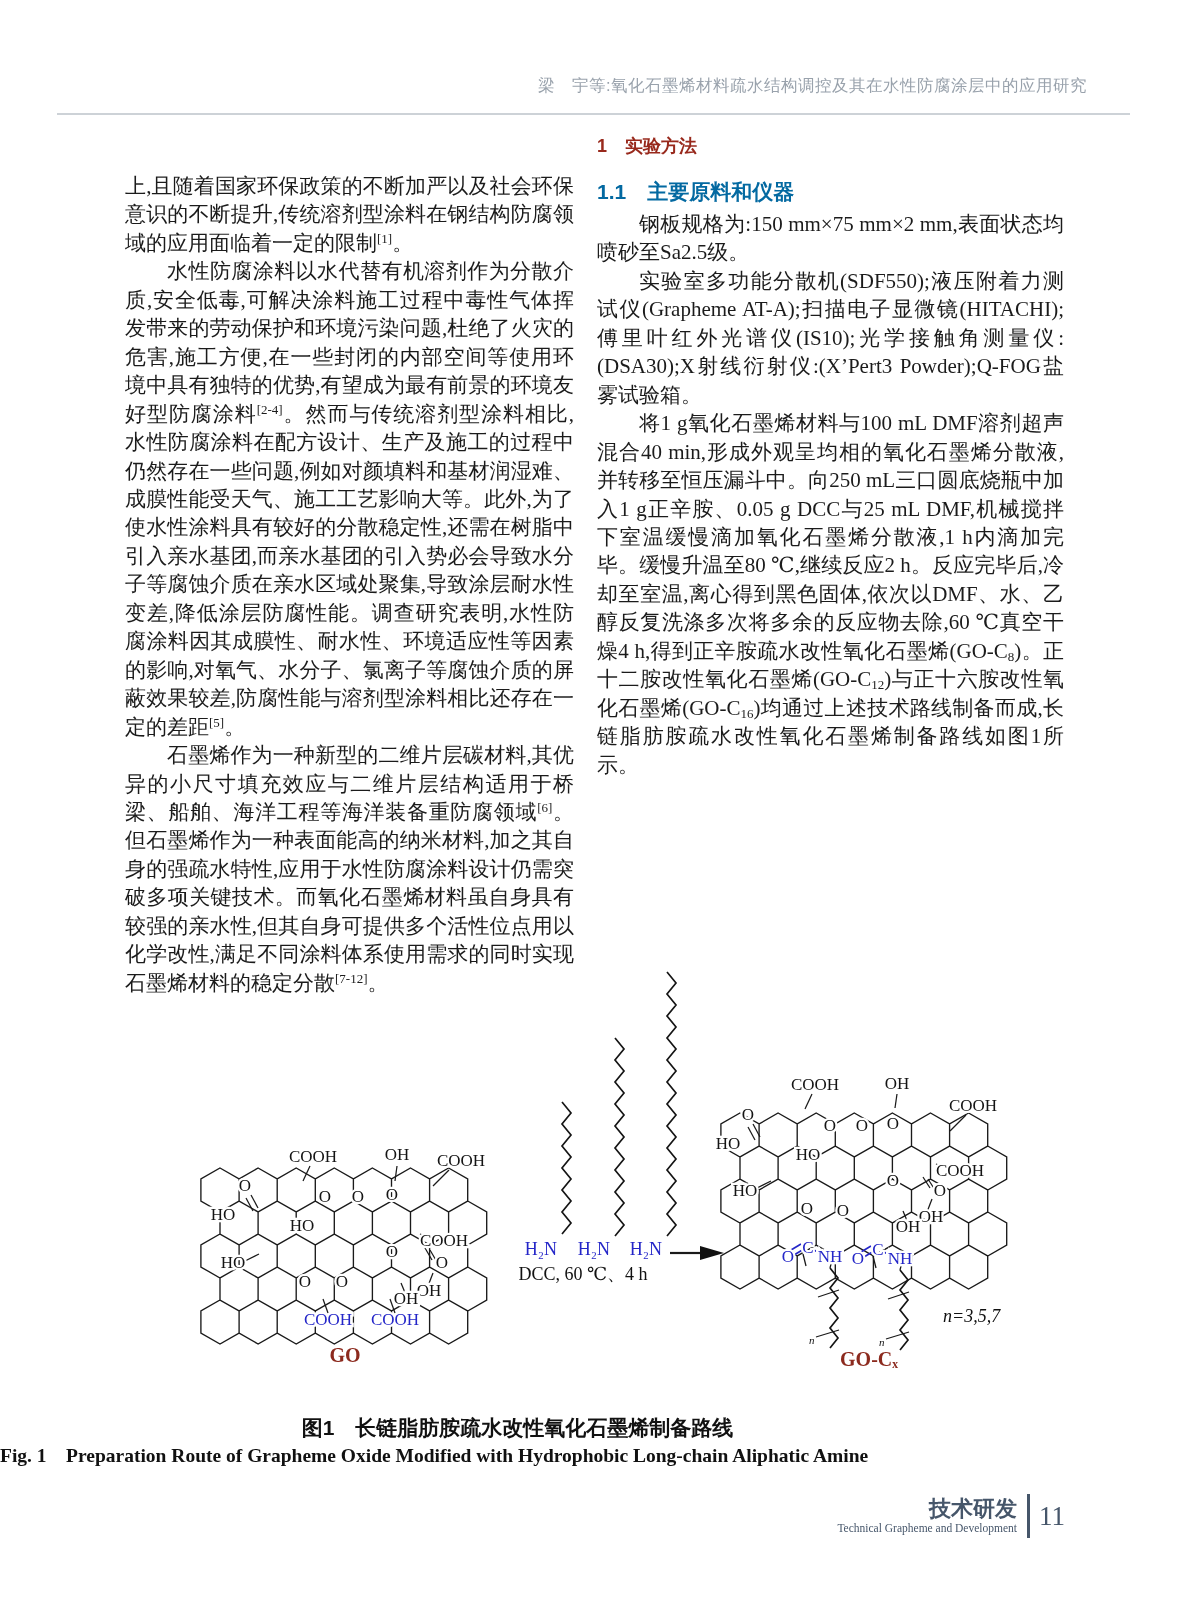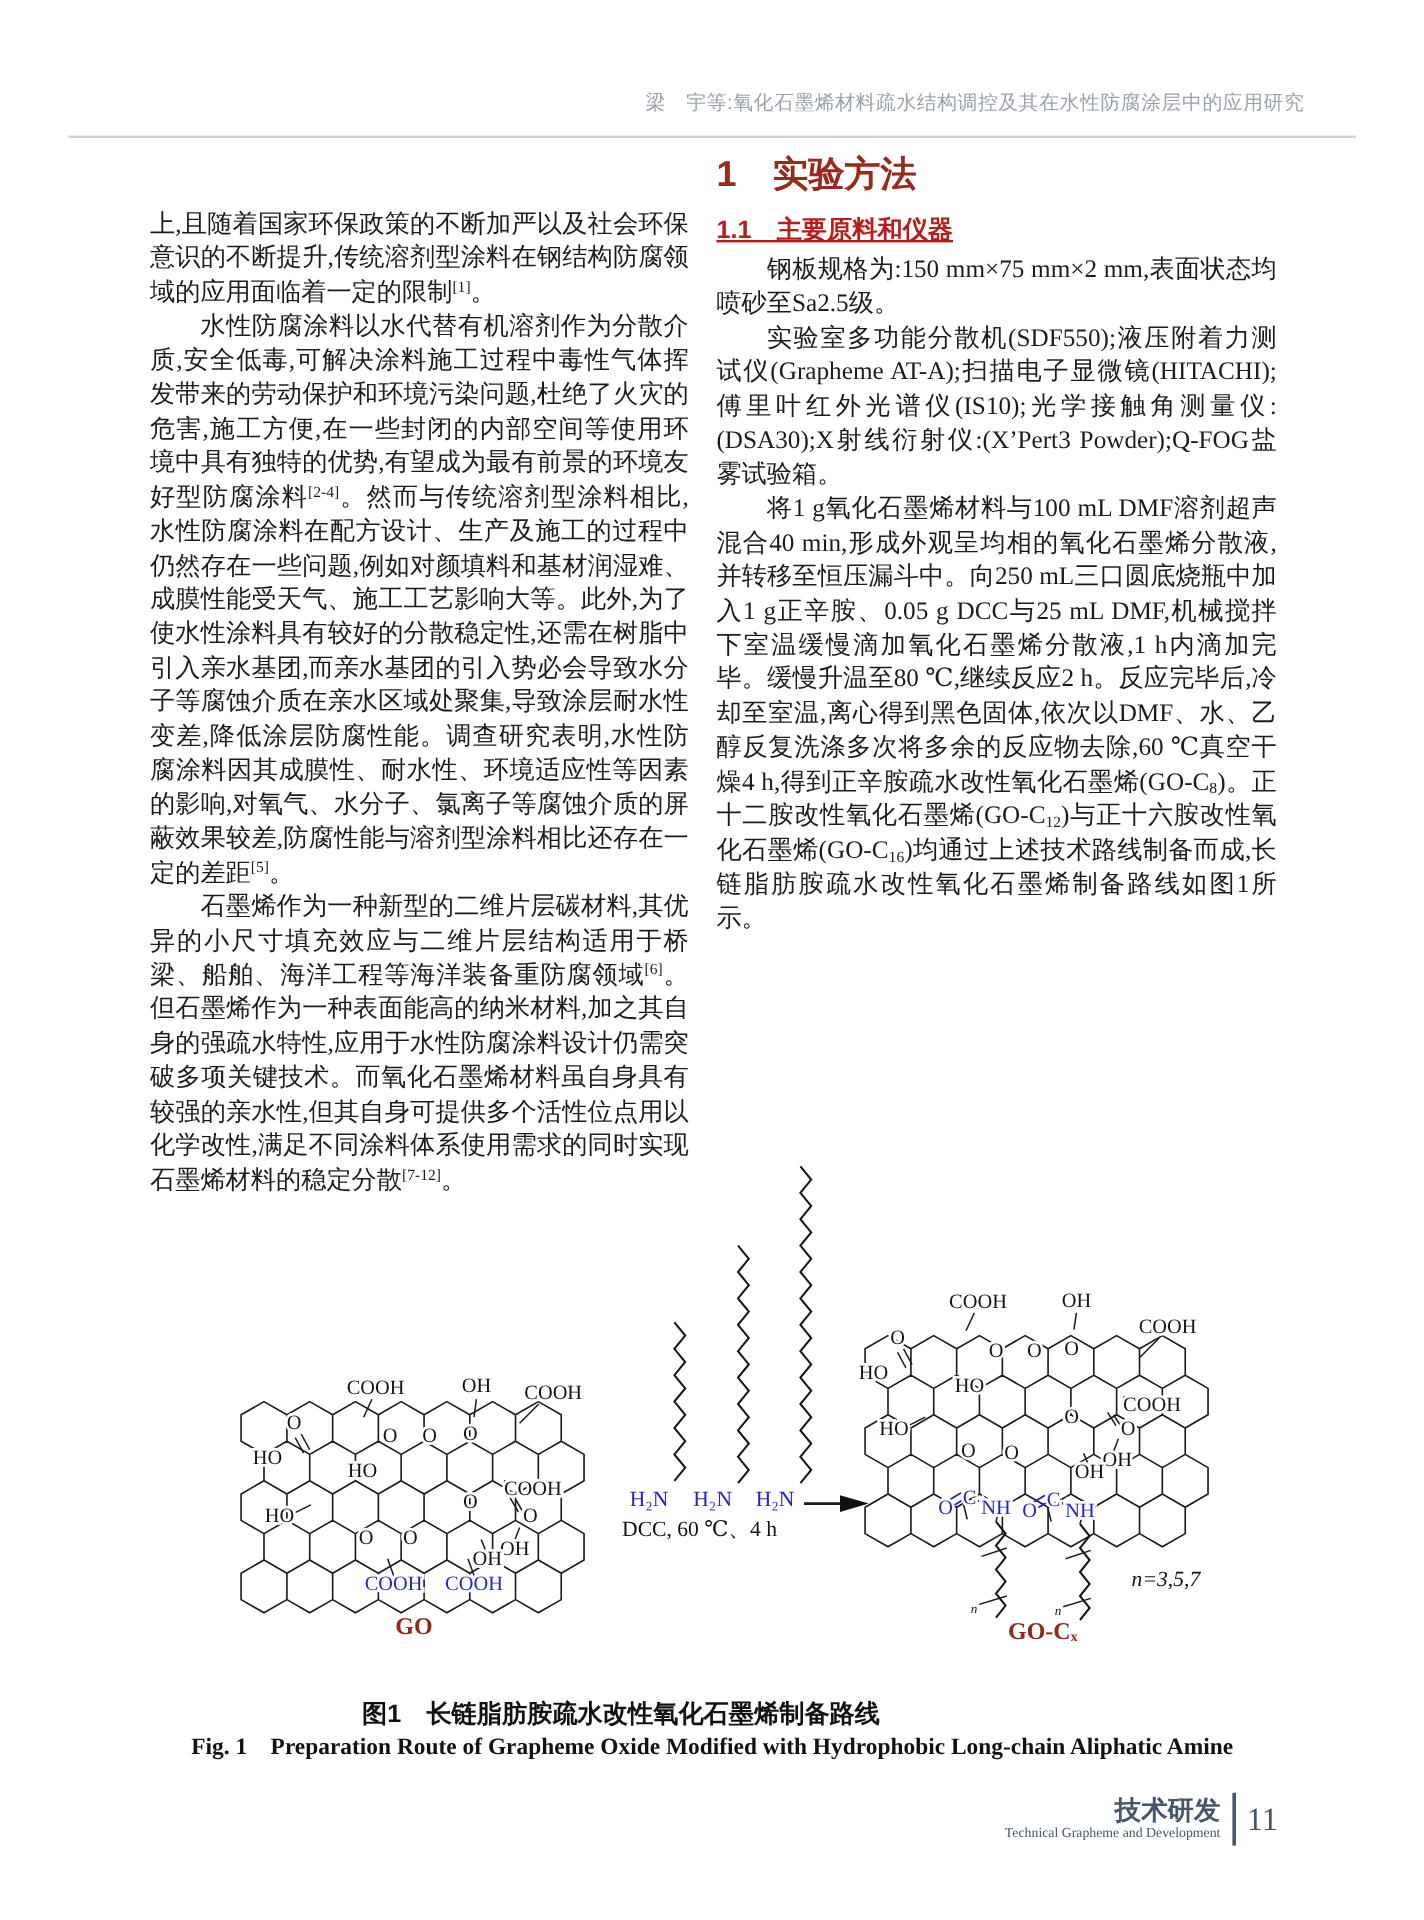--- a/index.html
+++ b/index.html
@@ -10,27 +10,27 @@
        font-family:"Liberation Sans","DejaVu Sans",sans-serif;letter-spacing:.5px;}
   .head-rule{position:absolute;top:113px;left:57px;width:1073px;height:2px;background:#cdd2d7;}
   .col{position:absolute;top:128px;font-size:21px;line-height:28.45px;text-align:justify;}
   .col-left{left:125px;width:449px;}
   .col-right{left:597px;width:467px;}
   .col p{margin:0;text-indent:2em;}
   .col p.noindent{text-indent:0;margin-top:44px;}
   sup{font-size:13px;line-height:0;vertical-align:7px;}
   sub{font-size:13px;line-height:0;vertical-align:-3px;}
   .sec-h1{font-family:"Liberation Sans","DejaVu Sans",sans-serif;font-weight:bold;
-       font-size:30px;line-height:32px;color:#98291c;margin:2px 0 10px;text-indent:0;}
+       font-size:18px;line-height:32px;color:#98291c;margin:2px 0 10px;text-indent:0;}
   .sec-h2{font-family:"Liberation Sans","DejaVu Sans",sans-serif;font-weight:bold;
-       font-size:21px;line-height:28px;color:#b91c1c;margin:16px 0 4px;text-indent:0;text-decoration:underline;}
+       font-size:21px;line-height:28px;color:#0369a1;margin:16px 0 4px;text-indent:0;}
   .scheme{position:absolute;left:105px;top:950px;width:990px;height:450px;}
   .fig-cap-zh{position:absolute;left:0;top:1414px;width:1035px;text-align:center;
        font-family:"Liberation Sans","DejaVu Sans",sans-serif;font-weight:bold;font-size:21px;color:#111;}
-  .fig-cap-en{position:absolute;left:0;top:1442px;width:1187px;text-align:center;
+  .fig-cap-en{position:absolute;left:0;top:1442px;width:1187px;
        font-weight:bold;font-size:19.5px;color:#111;}
   .footer{position:absolute;top:1494px;right:122px;display:flex;align-items:center;}
   .footer-txt{text-align:right;color:#46566a;}
   .f-zh{font-family:"Liberation Sans","DejaVu Sans",sans-serif;font-weight:bold;font-size:22px;line-height:24px;}
   .f-en{font-size:11.5px;line-height:15px;font-family:"Liberation Serif","DejaVu Serif",serif;}
   .f-bar{width:3px;height:44px;background:#46566a;margin:0 9px 0 10px;}
   .f-num{font-size:27px;color:#46566a;}
   
   .bond{fill:none;stroke:#1a1a1a;stroke-width:1.35px;}
   .chain{fill:none;stroke:#151515;stroke-width:1.7px;}

